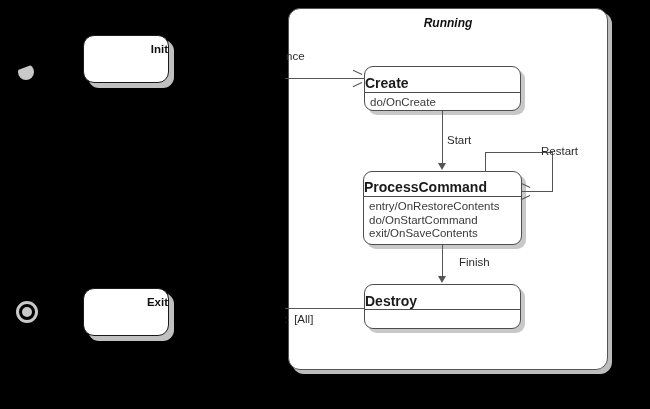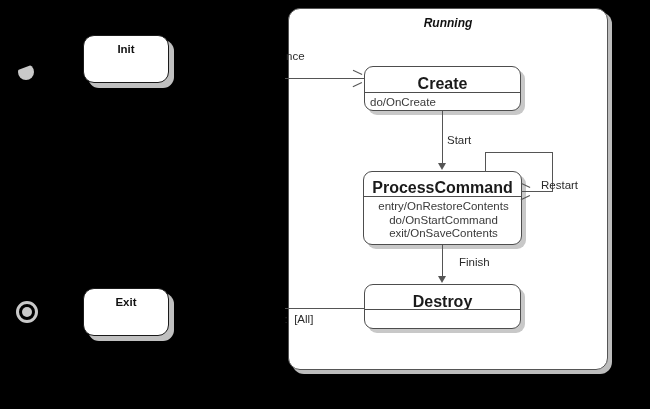--- a/index.html
+++ b/index.html
@@ -19,23 +19,23 @@
   
   .state {
     position: absolute;
     box-sizing: border-box;
     background: #ffffff;
     border: 1px solid #4d4d4d;
     border-radius: 9px;
     box-shadow: 4px 4px 0 0 #c8c8c8;
   }
   .state .hdr {
-    text-align: center;
+    text-align: left;
     font-weight: bold;
-    font-size: 16px;
+    font-size: 14px;
     color: #1a1a1a;
     line-height: 1;
   }
   .state .divider {
     position: absolute;
     left: 0;
     right: 0;
     height: 1px;
     background: #4d4d4d;
   }
@@ -52,21 +52,21 @@
   
   .simple-state {
     position: absolute;
     box-sizing: border-box;
     background: #ffffff;
     border: 1.5px solid #1a1a1a;
     border-radius: 11px;
     box-shadow: 5px 5px 0 0 #c0c0c0;
   }
   .simple-state .lbl {
-    text-align: center;
+    text-align: right;
     font-weight: bold;
     font-size: 11.5px;
     color: #111111;
     margin-top: 8px;
     line-height: 1;
   }
 
   
   #running-region {
     position: absolute;
@@ -177,32 +177,32 @@
     <div class="body" style="top:29px;">do/OnCreate</div>
   </div>
 
   <div class="v-line" style="left:442px; top:111px; height:53px;"></div>
   <div class="arrow-down" style="left:438px; top:163px;"></div>
   <div class="edge-label" style="left:447px; top:135px;text-align:center;">Start</div>
 
   <div class="state" style="left:363px; top:171px; width:159px; height:74px;">
     <div class="hdr" style="margin-top:8px;">ProcessCommand</div>
     <div class="divider" style="top:24px;"></div>
-    <div class="body" style="top:28px;text-align:center;">entry/OnRestoreContents
+    <div class="body" style="top:28px;">entry/OnRestoreContents
 do/OnStartCommand
 exit/OnSaveContents</div>
   </div>
 
   <div class="v-line" style="left:485px; top:152px; height:20px;"></div>
   <div class="h-line" style="left:485px; top:152px; width:68px;"></div>
   <div class="v-line" style="left:552px; top:152px; height:40px;"></div>
   <div class="h-line" style="left:521px; top:191px; width:32px;"></div>
   <div class="open-head" style="left:520px; top:187px; transform: rotate(25deg);"></div>
   <div class="open-head" style="left:520px; top:195px; transform: rotate(-25deg);"></div>
-  <div class="edge-label" style="left:541px; top:146px;margin-top:34px;">Restart</div>
+  <div class="edge-label" style="left:541px; top:146px;">Restart</div>
 
   <div class="v-line" style="left:442px; top:245px; height:32px;"></div>
   <div class="arrow-down" style="left:438px; top:276px;"></div>
   <div class="edge-label" style="left:444px; top:257px;padding-left:15px;">Finish</div>
 
   <div class="state" style="left:364px; top:284px; width:157px; height:45px;">
     <div class="hdr" style="margin-top:9px;">Destroy</div>
     <div class="divider" style="top:24px;"></div>
   </div>
 

